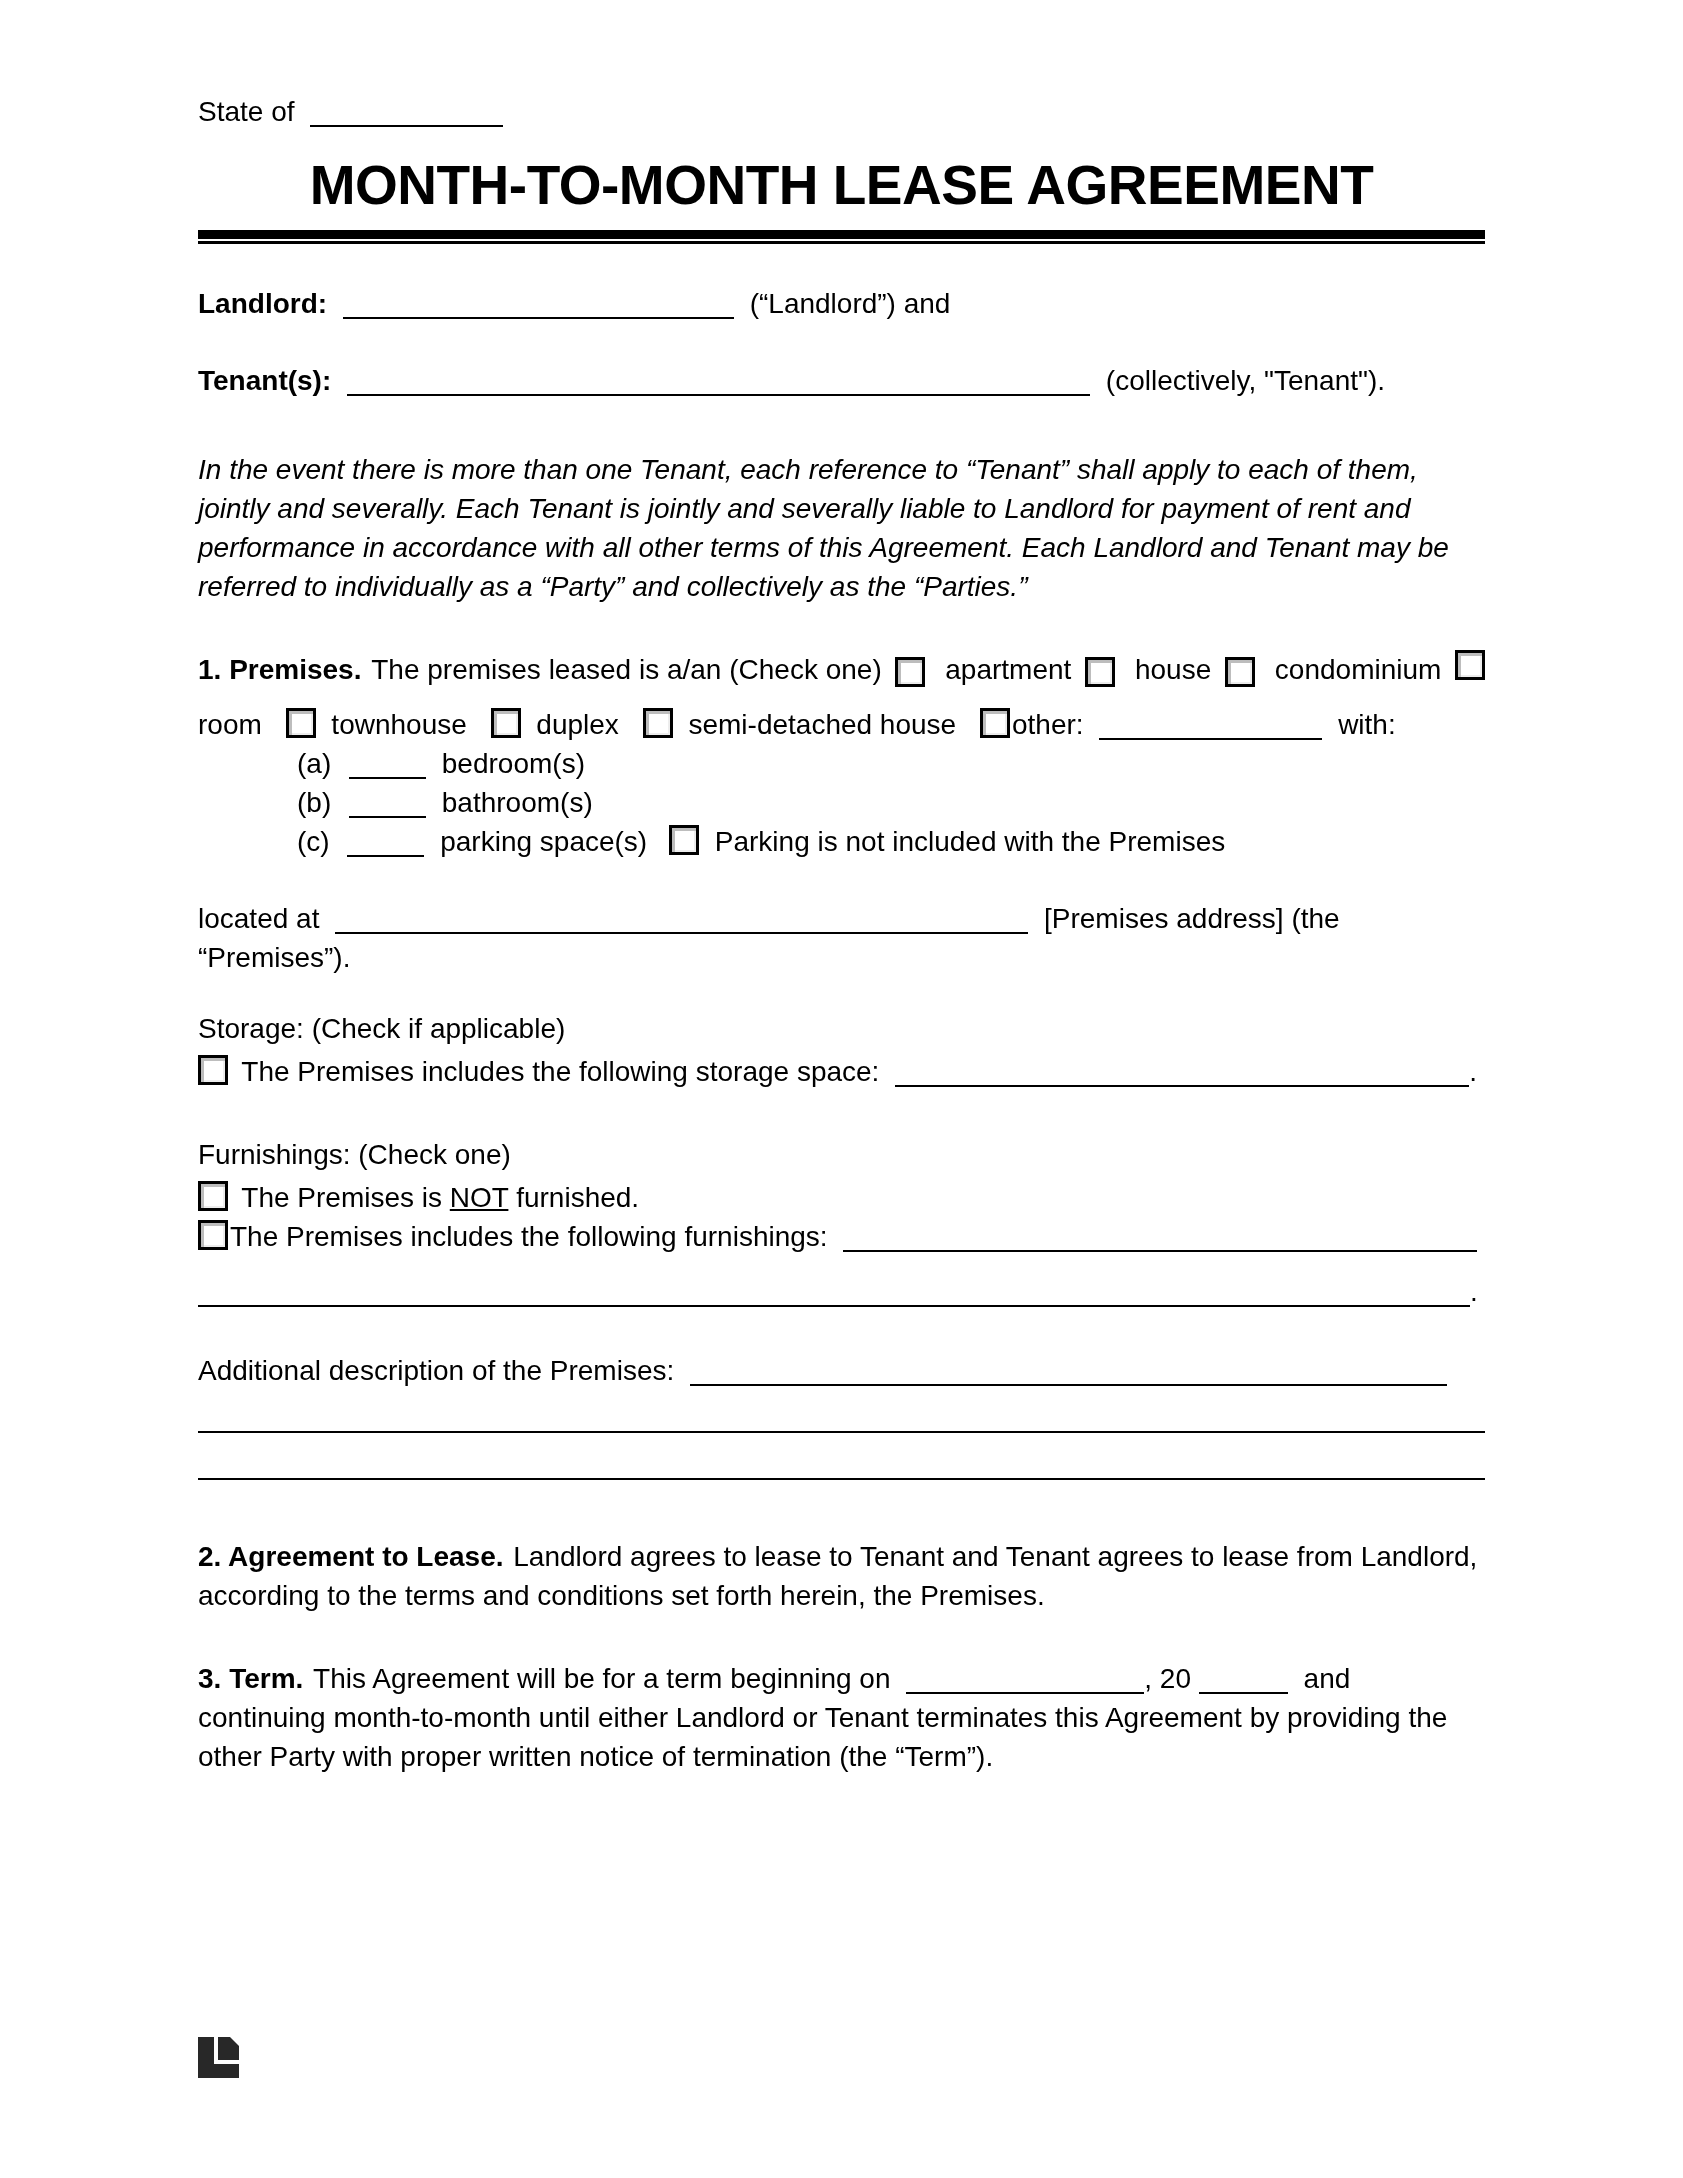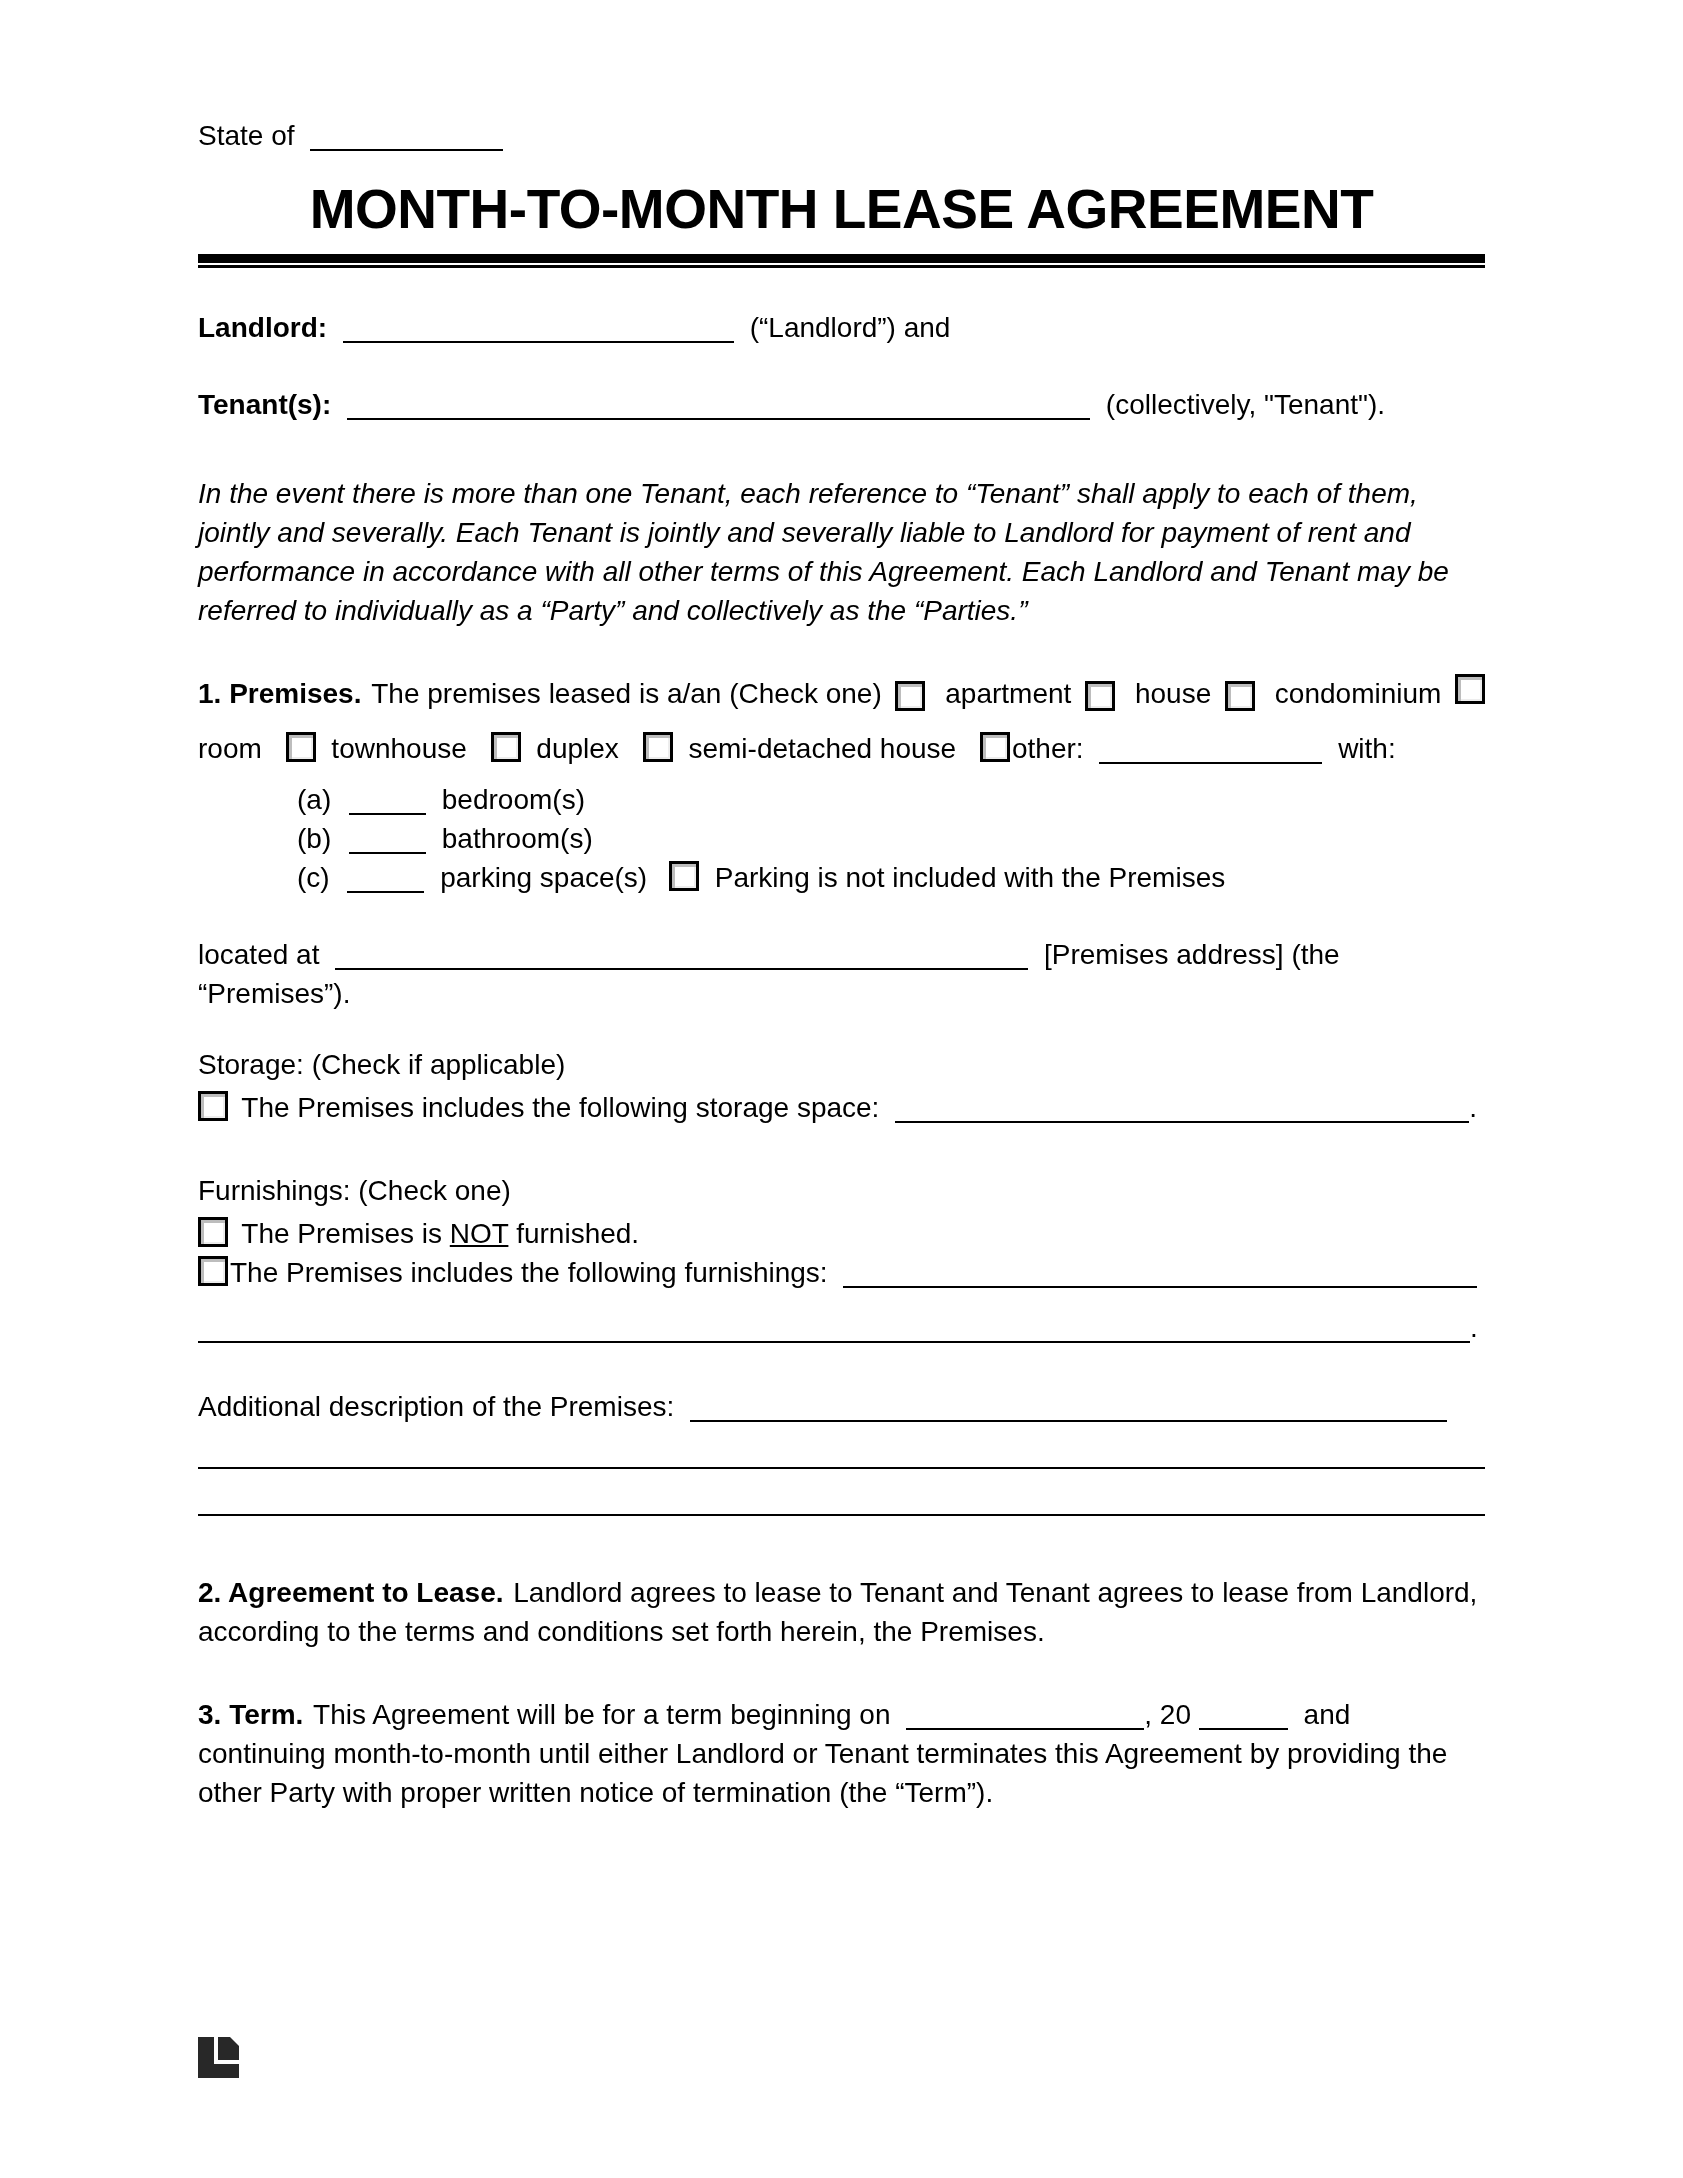--- a/index.html
+++ b/index.html
@@ -1,21 +1,21 @@
 <!DOCTYPE html>
 <html><head>
 <meta charset="utf-8">
 <style>
   html,body{margin:0;padding:0;background:#ffffff;}
   body{
     width:1683px;height:2178px;position:relative;overflow:hidden;
     font-family:"Liberation Sans","DejaVu Sans",sans-serif;
     color:#000;
   }
-  .page{padding:116px 198px 0 198px;width:1287px;}
+  .page{padding:92px 198px 0 198px;width:1287px;}
   .para{font-size:28px;line-height:39px;}
   .b{font-weight:bold;}
   .u{text-decoration:underline;}
   .title{
     margin:22px 0 0 0;font-size:55px;line-height:65px;font-weight:bold;
     text-align:center;white-space:nowrap;letter-spacing:-0.5px;
   }
   .rule{margin-top:12px;height:2px;border-top:9px solid #000;border-bottom:3px solid #000;}
   
   .blank{display:inline-block;border-bottom:2px solid #000;height:26px;margin-bottom:-6px;}
@@ -27,21 +27,21 @@
   }
   .pair{display:flex;align-items:center;gap:20px;}
   .flexline{display:flex;align-items:flex-start;justify-content:space-between;}
   .ml2{margin-left:2px;} .ml8{margin-left:8px;} .ml10{margin-left:10px;}
   .ml14{margin-left:14px;} .ml16{margin-left:16px;}
   .mr6{margin-right:6px;} .mr8{margin-right:8px;}
   .w75{width:74px;} .w78{width:77px;} .w80{width:79px;} .w90{width:89px;}
   .w195{width:193px;} .w215{width:213px;} .w225{width:223px;} .w240{width:238px;}
   .w395{width:391px;} .w580{width:574px;} .w640{width:634px;} .w700{width:693px;}
   .w750{width:743px;} .w765{width:757px;} .w1285{width:1272px;} .w1300{width:1287px;}
-  .mt4{margin-top:4px;} .mt8{margin-top:8px;} .mt12{margin-top:12px;} .mt16{margin-top:16px;}
+  .mt4{margin-top:4px;} .mt8{margin-top:8px;} .mt12{} .mt16{margin-top:16px;}
   .mt38{margin-top:38px;} .mt40{margin-top:40px;} .mt44{margin-top:44px;}
   .mt46{margin-top:32px;} .mt48{margin-top:44px;} .mt50{margin-top:50px;font-style:italic;} .mt54{margin-top:53px;}
   .indent{padding-left:99px;}
   .logo{position:absolute;left:198px;top:2037px;width:41px;height:41px;}
 </style>
 </head>
 <body>
 
 <div class="page">
 

